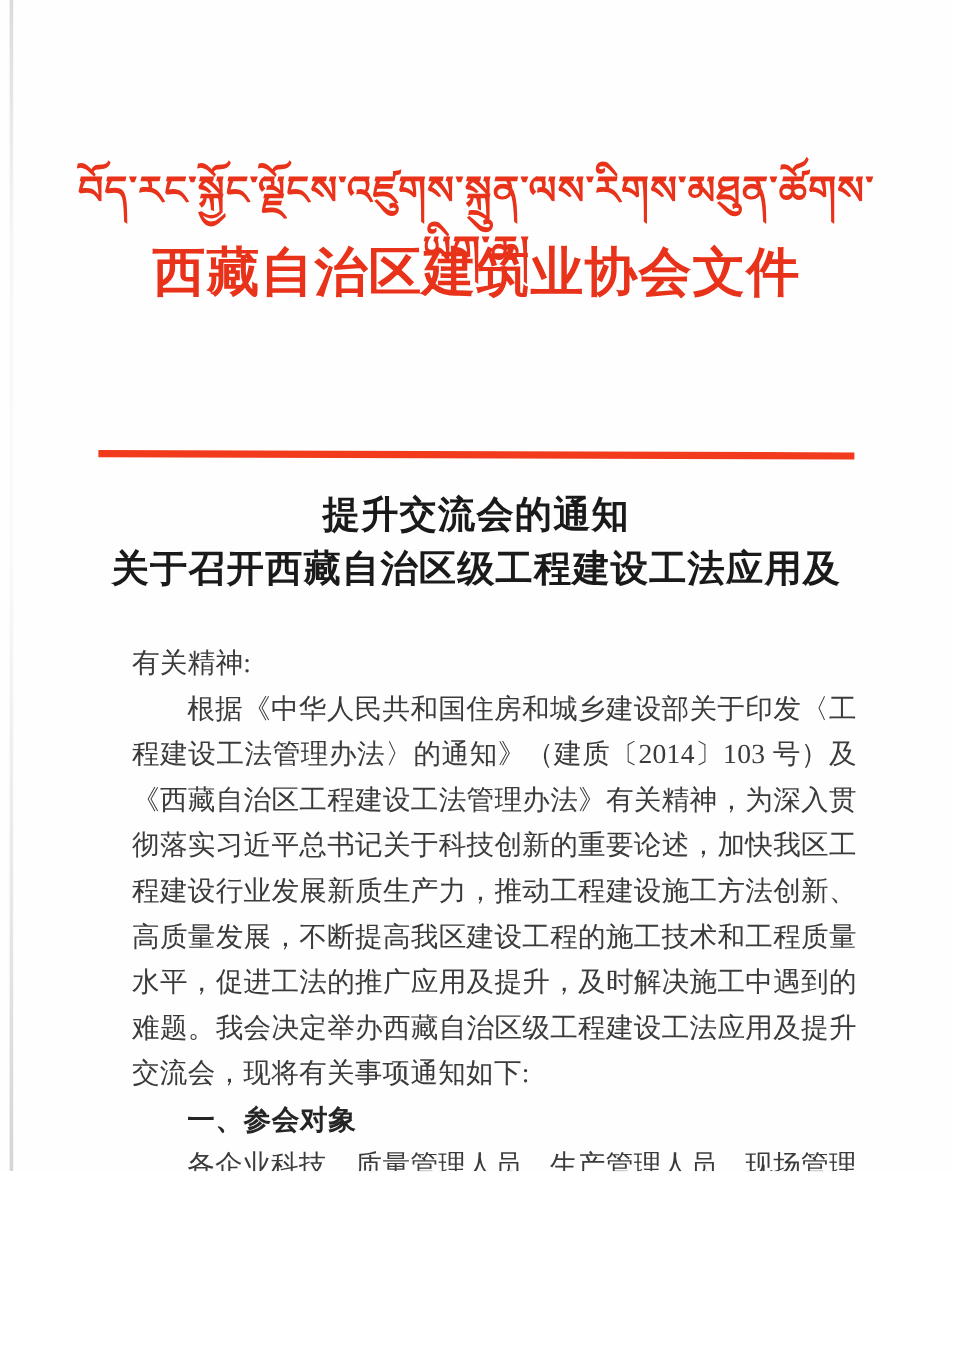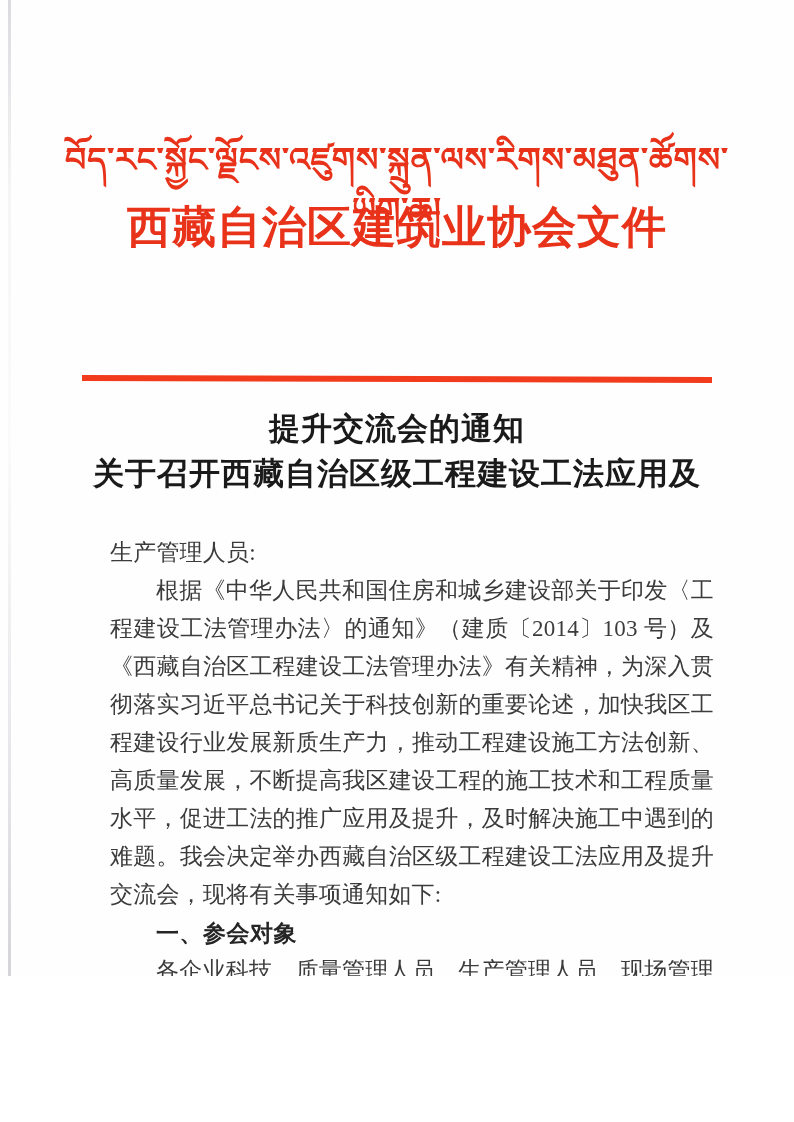--- a/index.html
+++ b/index.html
@@ -111,21 +111,21 @@
 
   <div class="red-rule"></div>
 
   <main>
     <h1 class="doc-title">
       <span class="line">提升交流会的通知</span>
       <span class="line">关于召开西藏自治区级工程建设工法应用及</span>
     </h1>
 
     <div class="doc-body">
-      <p>生产管理人员:</p>
+      <p>有关精神:</p>
       <p class="indent">根据《中华人民共和国住房和城乡建设部关于印发〈工程建设工法管理办法〉的通知》（建质〔2014〕103 号）及《西藏自治区工程建设工法管理办法》有关精神，为深入贯彻落实习近平总书记关于科技创新的重要论述，加快我区工程建设行业发展新质生产力，推动工程建设施工方法创新、高质量发展，不断提高我区建设工程的施工技术和工程质量水平，促进工法的推广应用及提升，及时解决施工中遇到的难题。我会决定举办西藏自治区级工程建设工法应用及提升交流会，现将有关事项通知如下:</p>
       <p class="indent section-heading">一、参会对象</p>
       <p class="indent">各企业科技、质量管理人员、生产管理人员、现场管理人</p>
     </div>
   </main>
 
   <footer class="page-footer">
     <span class="page-num">1</span>
   </footer>
 

